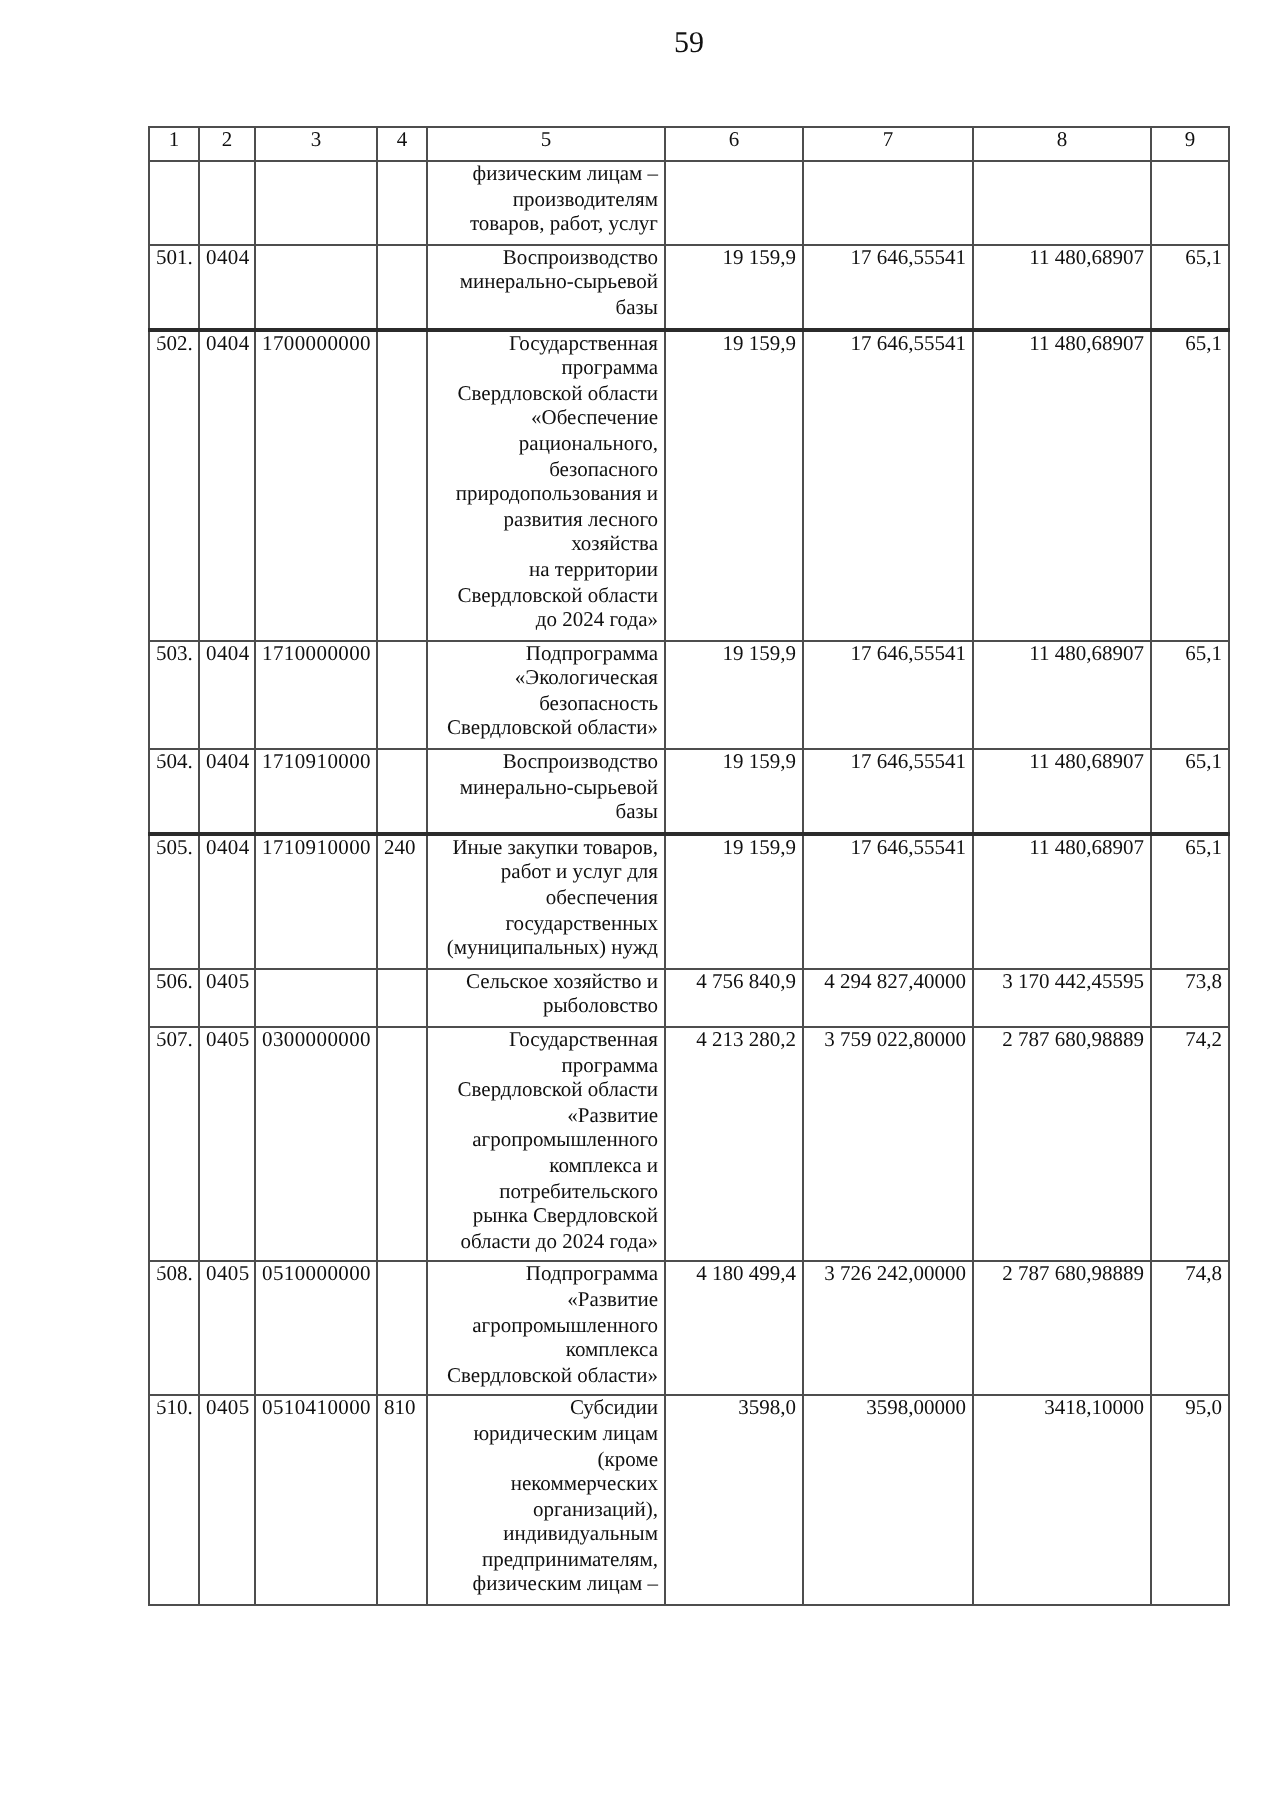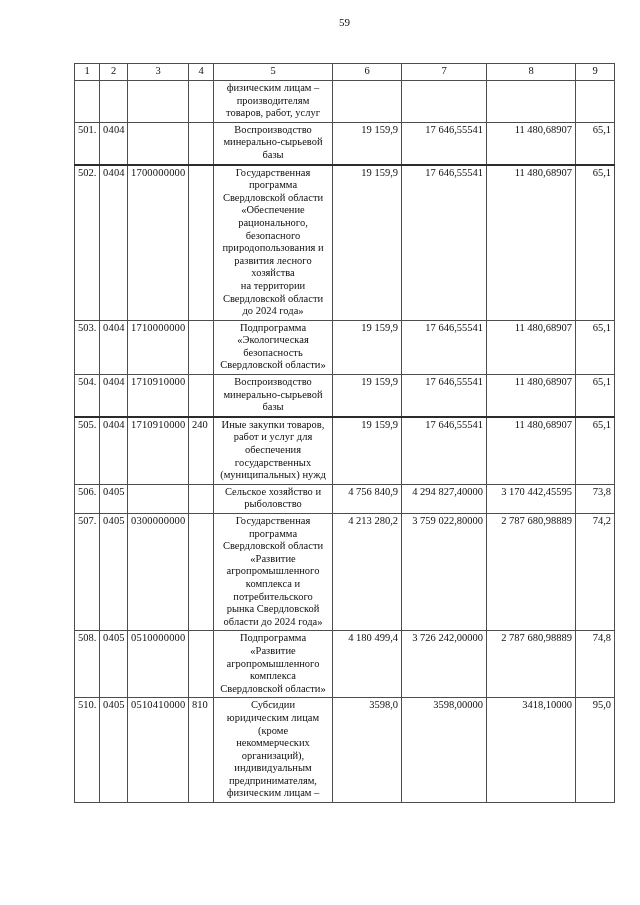--- a/index.html
+++ b/index.html
@@ -17,21 +17,21 @@
     width: 640px;
     height: 905px;
     background: #ffffff;
   }
   .page-number {
     position: absolute;
     top: 14px;
     left: 74px;
     width: 541px;
     text-align: center;
-    font-size: 11px;
+    font-size: 15px;
     line-height: 16px;
     color: #111111;
   }
   table.budget {
     position: absolute;
     top: 63px;
     left: 74px;
     border-collapse: collapse;
     table-layout: fixed;
     width: 541px;
@@ -50,21 +50,21 @@
   table.budget th {
     font-weight: normal;
     text-align: center;
     padding: 1px 0 2px 0;
     height: 13px;
   }
   tr.thick-top td { border-top: 2px solid #2b2b2b; }
   td.c-num  { text-align: left; padding-left: 2px; border-radius: 10px; }
   td.c-code { text-align: left; padding-left: 3px; letter-spacing: 0.2px; }
   td.c-vr   { padding-left: 1px; padding-right: 1px; }
-  td.c-name { text-align: center; }
+  td.c-name { text-align: right; }
   td.c-amt  { text-align: right; padding-right: 7px; }
   td.c-pct  { text-align: right; padding-right: 5px; }
 </style>
 </head>
 <body>
 
 <div class="sheet">
   <div class="page-number">59</div>
 
   <table class="budget">

